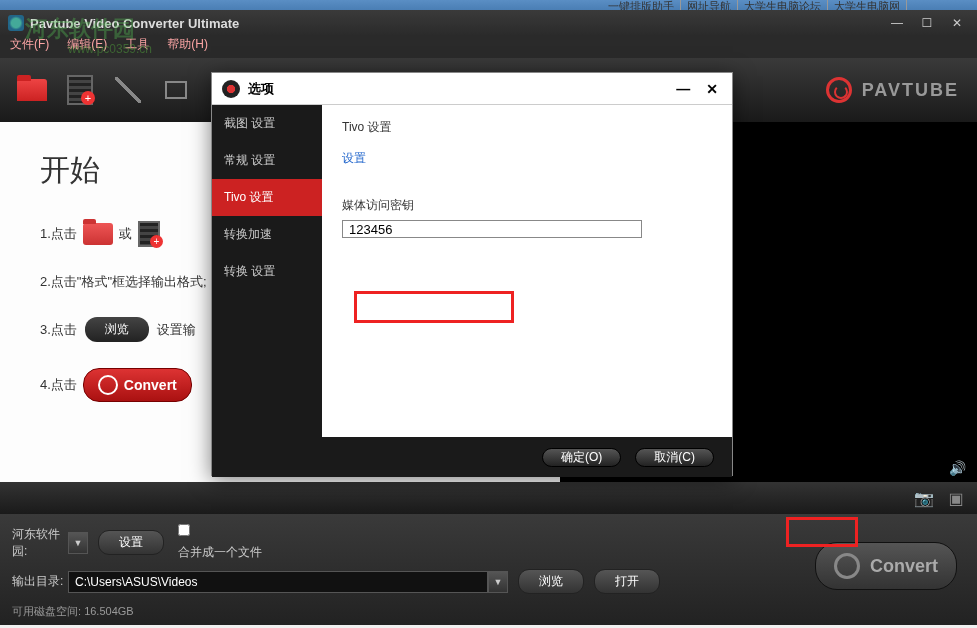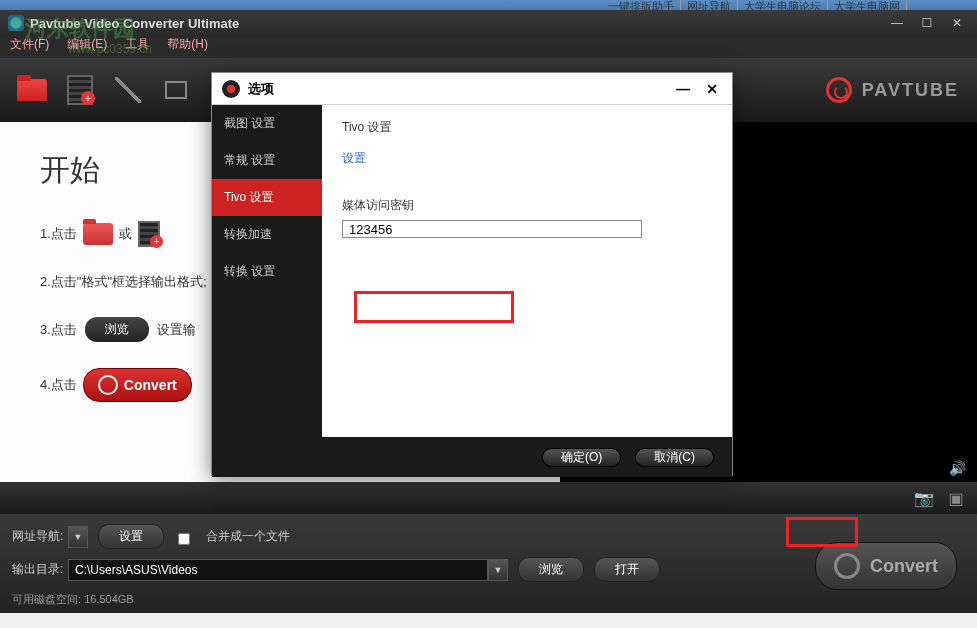--- a/index.html
+++ b/index.html
@@ -56,21 +56,21 @@
 .play-icon { width:22px; height:22px; color:#888; display:flex; align-items:center; justify-content:center; cursor:pointer; font-size:16px; }
 
 
 .bottom { background: linear-gradient(#3a3a3a,#222); padding: 10px 12px 4px; color:#ccc; font-size:12px; }
 .brow { display:flex; align-items:center; margin-bottom:8px; }
 .blabel { width: 56px; }
 .bselect { background:#111; border:1px solid #555; color:#fff; padding:3px 6px; width:420px; height:22px; display:flex; align-items:center; font-size:12px; }
 .bselect-icon { width:14px; height:14px; background:#666; margin-right:6px; }
 .bdrop { width:20px; height:22px; background:linear-gradient(#555,#333); border:1px solid #555; display:flex; align-items:center; justify-content:center; cursor:pointer; font-size:9px; color:#ccc; }
 .bpill { background:linear-gradient(#555,#333); color:#fff; padding:3px 20px; border-radius:11px; font-size:12px; margin-left:10px; cursor:pointer; border:1px solid #222; }
-.bcheck { margin-left:14px; display:flex; align-items:flex-end; gap:16px; }
+.bcheck { margin-left:14px; display:flex; align-items:flex-start; gap:8px;flex-direction:column; }
 .bcheck input { width:12px; height:12px; }
 .big-convert { position:absolute; right:20px; bottom:38px; background:linear-gradient(#555,#333); color:#aaa; padding:10px 18px; border-radius:22px; font-size:18px; font-weight:bold; display:flex; align-items:center; border:1px solid #111; cursor:pointer; }
 .big-convert .bc-icon { width:26px; height:26px; border:3px solid #888; border-radius:50%; margin-right:10px; }
 .status-line { font-size:11px; color:#999; padding:2px 0; }
 
 
 .dialog { position:absolute; left:211px; top:72px; width:522px; height:404px; background:#fff; border:1px solid #888; box-shadow:0 4px 20px rgba(0,0,0,0.5); z-index:50; }
 .dlg-title { height:32px; background:#fff; display:flex; align-items:center; padding:0 10px; border-bottom:1px solid #ccc; }
 .dlg-icon { width:18px; height:18px; background:radial-gradient(circle,#d33 30%,#222 35%); border-radius:50%; margin-right:8px; }
 .dlg-title-text { font-size:13px; font-weight:bold; }
@@ -166,21 +166,21 @@
   </div>
 </div>
 
 <div class="playback">
   <div class="play-icon">📷</div>
   <div class="play-icon">▣</div>
 </div>
 
 <div class="bottom">
   <div class="brow">
-    <div class="blabel">网址导航:</div>
+    <div class="blabel">河东软件园:</div>
     <div class="bdrop">▼</div>
     <div class="bpill">设置</div>
     <label class="bcheck">
       <input type="checkbox" style="">
       <span>合并成一个文件</span>
     </label>
   </div>
   <div class="brow">
     <div class="blabel">输出目录:</div>
     <div class="bselect">

